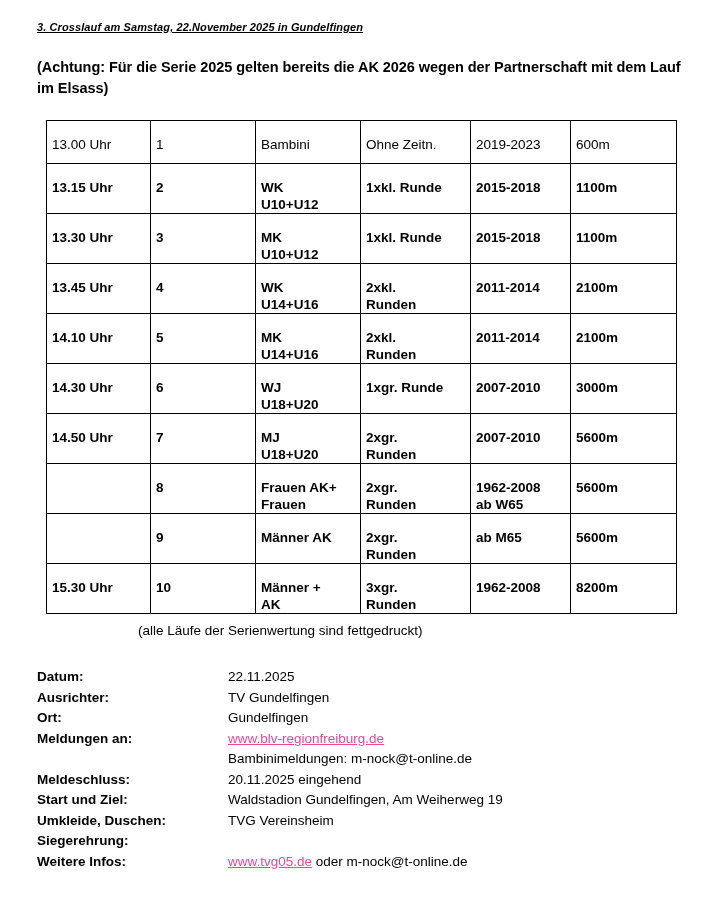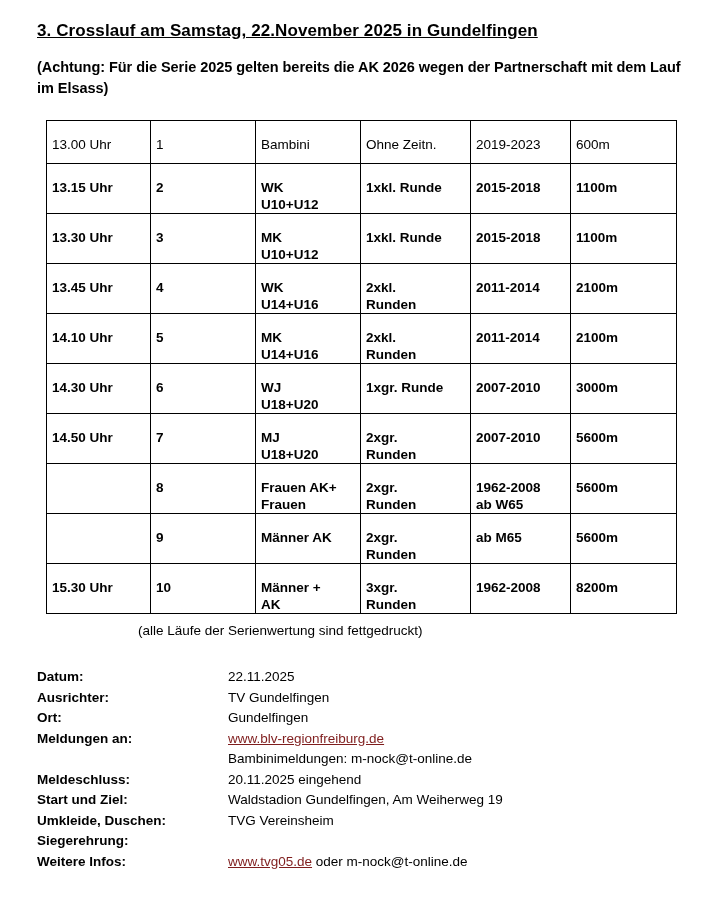--- a/index.html
+++ b/index.html
@@ -23,25 +23,26 @@
     height: 902px;
     box-sizing: border-box;
     padding: 0;
   }
 
   
   .doc-title {
     position: absolute;
     left: 37px;
     top: 21px;
-    font-size: 17px;
+    font-size: 11px;
     font-weight: bold;
     text-decoration: underline;
     letter-spacing: 0.1px;
     white-space: nowrap;
+    font-style: italic;
   }
 
   .doc-note {
     position: absolute;
     left: 37px;
     top: 57px;
     width: 660px;
     font-size: 14.5px;
     font-weight: bold;
     line-height: 21px;
@@ -113,21 +114,21 @@
     flex: 0 0 191px;
     font-weight: bold;
     white-space: nowrap;
   }
   .info-value {
     flex: 1 1 auto;
     font-weight: normal;
     white-space: nowrap;
   }
   a.link {
-    color: #7f1d1d;
+    color: #ec4899;
     text-decoration: underline;
     cursor: pointer;
   }
 </style>
 </head>
 <body>
 
 <div class="page">
 
   <div class="doc-title">3. Crosslauf am Samstag, 22.November 2025 in Gundelfingen</div>

